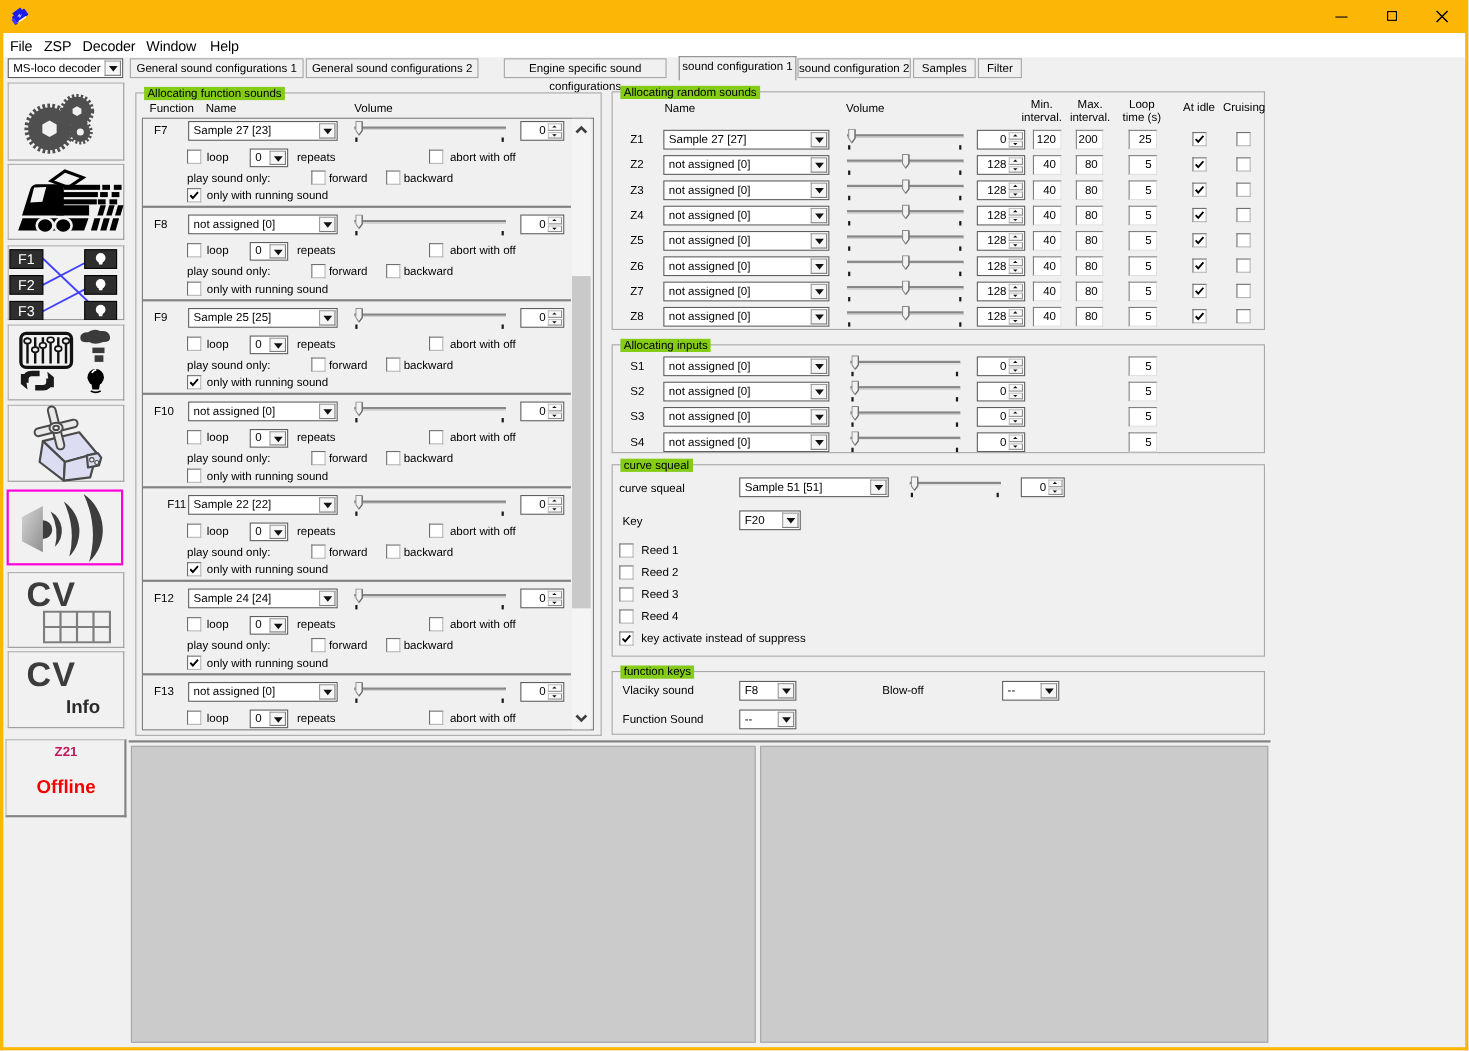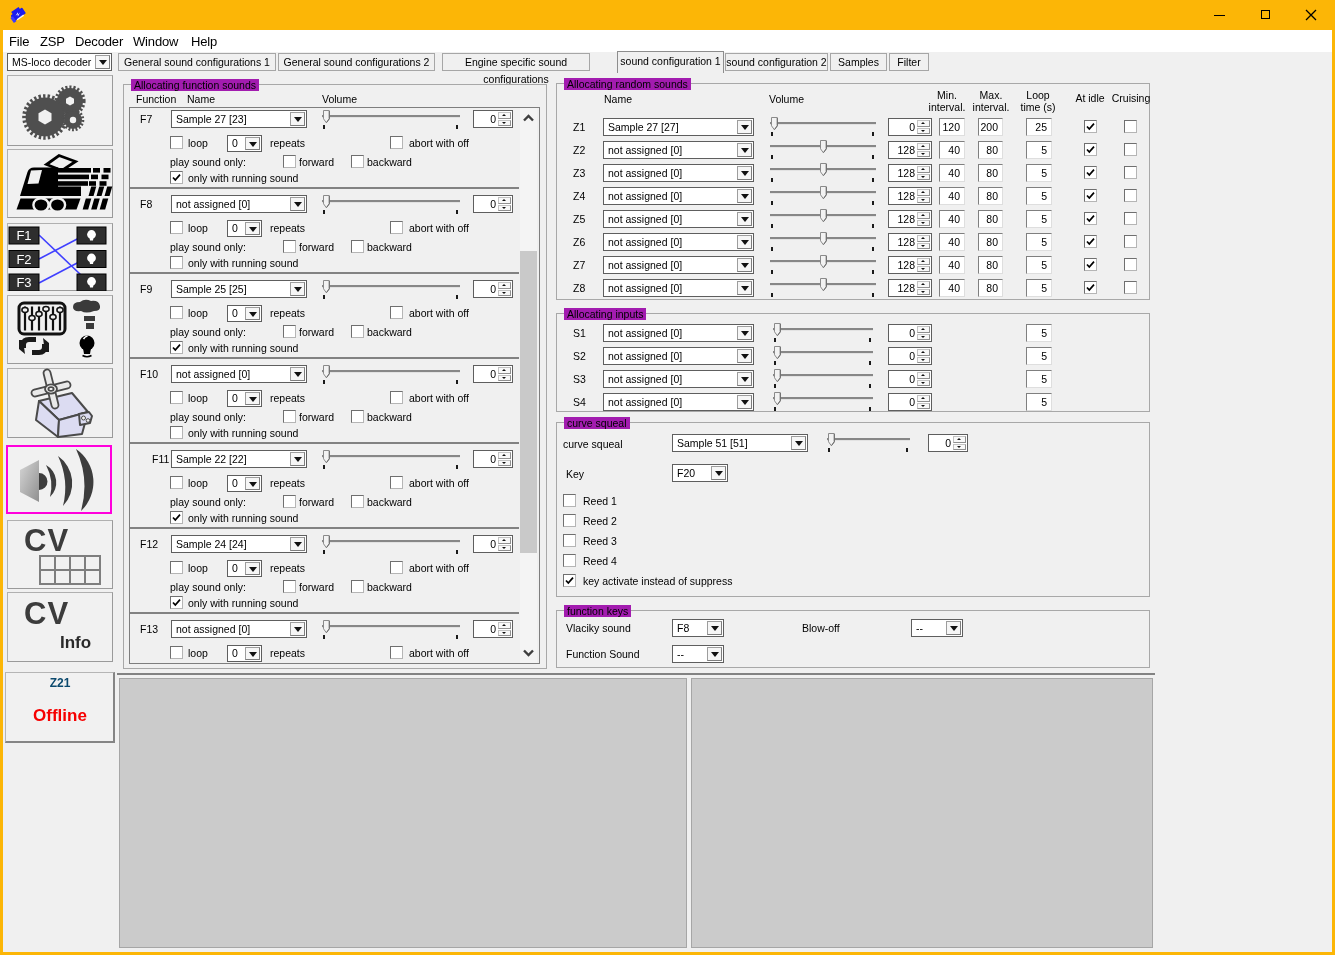--- a/index.html
+++ b/index.html
@@ -7,21 +7,21 @@
 .t{position:absolute;font-size:10.5px;color:#000;white-space:nowrap;line-height:13px}
 .win{position:absolute;left:0;top:0;width:1335px;height:955px;background:#f0f0f0}
 .titlebar{position:absolute;left:0;top:0;width:1335px;height:30px;background:#fcb606}
 .tbtext{position:absolute;left:29px;top:8px;font-size:11.55px;color:#0d0d0d;white-space:nowrap}
 .menubar{position:absolute;left:3px;top:30px;width:1329px;height:22px;background:#ffffff}
 .menuitem{position:absolute;top:34px;font-size:13px;color:#000;letter-spacing:-0.15px}
 .sidebtn{position:absolute;background:#f1f1f1;border:1px solid #9a9a9a;border-top-color:#b0b0b0;border-left-color:#b0b0b0}
 .tab{position:absolute;top:53px;height:18px;background:#f0f0f0;border:1px solid #a6a6a6;font-size:10.5px;text-align:center;line-height:17px;color:#000}
 .tabsel{top:51px;height:22px;z-index:5;border-color:#8d8d8d;border-bottom:none;line-height:19px}
 .gbox{position:absolute;border:1px solid #a8a8a8}
-.glabel{position:absolute;font-size:10.5px;background:#a21caf;padding:0 3px;line-height:12px;color:#000}
+.glabel{position:absolute;font-size:10.5px;background:#84cc16;padding:0 3px;line-height:12px;color:#000}
 .combo{position:absolute;background:#fff;border:1px solid #5e5e5e}
 .combo .cv{position:absolute;left:4px;top:0;bottom:0;font-size:10.5px;line-height:15px;color:#000;white-space:nowrap}
 .combo .ca{position:absolute;right:1px;top:1px;bottom:1px;width:15px;background:#f6f6f6;border:1px solid #7d7d7d;border-top-color:#9d9d9d;border-left-color:#9d9d9d}
 .combo .ca:after{content:"";position:absolute;left:50%;top:50%;margin:-2px 0 0 -4px;border:4px solid transparent;border-top:5px solid #111;border-bottom:none}
 .spin{position:absolute;background:#fff;border:1px solid #5e5e5e}
 .spin .sv{position:absolute;right:16px;top:0;bottom:0;font-size:10.5px;line-height:15px;color:#000}
 .sbtn{position:absolute;right:1px;width:13px;height:6.5px;background:#f8f8f8;border:1px solid #8f8f8f;border-top-color:#c2c2c2;border-left-color:#c2c2c2}
 .sbtn.u{top:1px}.sbtn.d{bottom:1px}
 .sbtn:after{content:"";position:absolute;left:50%;top:50%}
 .sbtn.u:after{margin:-1px 0 0 -2.5px;border:2.5px solid transparent;border-bottom:2.5px solid #111;border-top:none}
@@ -56,21 +56,21 @@
 <div class="menuitem" style="left:40px">ZSP</div>
 <div class="menuitem" style="left:75px">Decoder</div>
 <div class="menuitem" style="left:133px">Window</div>
 <div class="menuitem" style="left:191px">Help</div>
 <div class="combo" style="left:7px;top:53px;width:105px;height:18px">
       <span class="cv" style="line-height:16px;font-size:10.5px">MS-loco decoder</span>
       <span class="ca"></span>
     </div>
 <div class="tab" style="left:118px;width:158px">General sound configurations 1</div>
 <div class="tab" style="left:278px;width:157px">General sound configurations 2</div>
-<div class="tab" style="left:442px;width:148px">Engine specific sound configurations</div>
+<div class="tab" style="left:458px;width:148px">Engine specific sound configurations</div>
 <div class="tab tabsel" style="left:617px;width:107px">sound configuration 1</div>
 <div class="tab" style="left:725px;width:103px">sound configuration 2</div>
 <div class="tab" style="left:830px;width:57px">Samples</div>
 <div class="tab" style="left:889px;width:40px">Filter</div>
 <div class="gbox" style="left:123px;top:84px;width:424px;height:585px"></div>
 <div class="glabel" style="left:131px;top:79px">Allocating function sounds</div>
 <div class="t" style="left:136px;top:93px;font-size:10.5px;">Function</div>
 <div class="t" style="left:187px;top:93px;font-size:10.5px;">Name</div>
 <div class="t" style="left:322px;top:93px;font-size:10.5px;">Volume</div>
 <div class="abs" style="left:129px;top:107px;width:411px;height:557px;border:1px solid #7e7e7e;background:#f0f0f0;overflow:hidden"></div>
@@ -850,17 +850,17 @@
       <rect x="1" y="1" width="60" height="28" fill="none" stroke="#7e7e7e" stroke-width="2"></rect>
       <line x1="16" y1="1" x2="16" y2="29" stroke="#7e7e7e" stroke-width="2"></line>
       <line x1="31" y1="1" x2="31" y2="29" stroke="#7e7e7e" stroke-width="2"></line>
       <line x1="46" y1="1" x2="46" y2="29" stroke="#7e7e7e" stroke-width="2"></line>
       <line x1="1" y1="15" x2="61" y2="15" stroke="#7e7e7e" stroke-width="2"></line>
     </svg>
 <div class="sidebtn" style="left:7px;top:592px;width:106px;height:70px"></div>
 <div class="abs" style="left:24px;top:596px;font-size:31px;font-weight:bold;color:#3c3c3c;letter-spacing:1px">CV</div>
 <div class="abs" style="left:60px;top:633px;font-size:17px;font-weight:bold;color:#2a2a2a">Info</div>
 <div class="abs" style="left:5px;top:672px;width:110px;height:71px;background:#f1f1f1;border:1px solid #b5b5b5;border-right:2px solid #858585;border-bottom:2px solid #858585"></div>
-<div class="abs" style="left:3px;top:676px;width:114px;text-align:center;font-size:12px;font-weight:bold;color:#0c4a6e">Z21</div>
+<div class="abs" style="left:3px;top:676px;width:114px;text-align:center;font-size:12px;font-weight:bold;color:#be185d">Z21</div>
 <div class="abs" style="left:3px;top:706px;width:114px;text-align:center;font-size:17px;font-weight:bold;color:#f60000">Offline</div>
 <div class="abs" style="left:0;top:30px;width:3px;height:925px;background:#fcb606"></div>
 <div class="abs" style="left:1332px;top:30px;width:3px;height:925px;background:#fcb606"></div>
 <div class="abs" style="left:0;top:952px;width:1335px;height:3px;background:#fcb606"></div>
 </div>
 </body></html>

